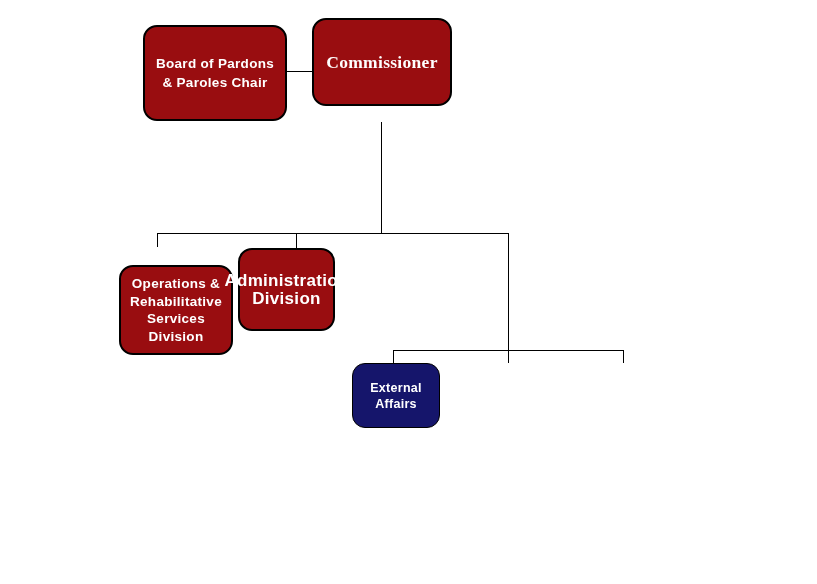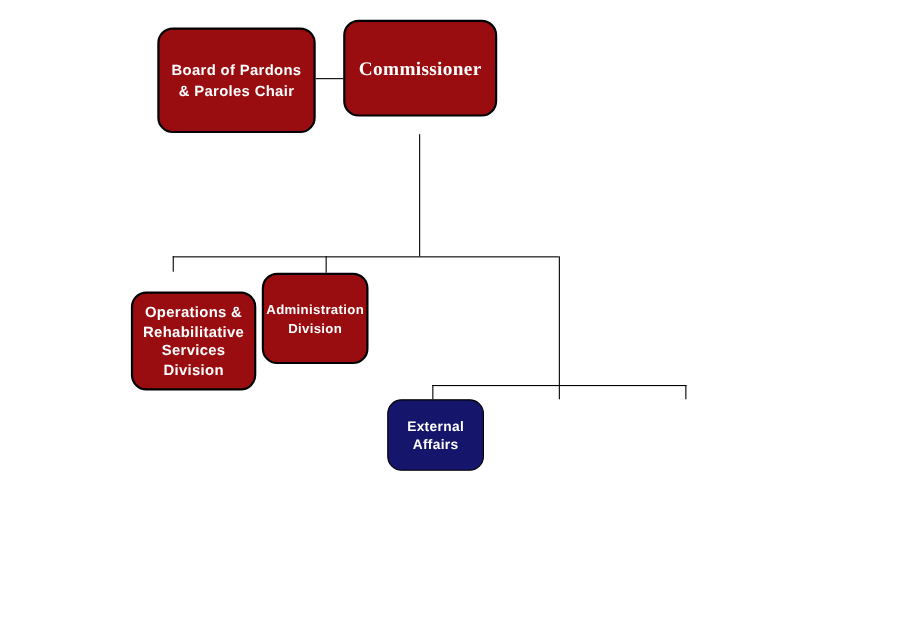--- a/index.html
+++ b/index.html
@@ -32,21 +32,21 @@
     white-space: pre-line;
     cursor: pointer;
     letter-spacing: 0.3px;
   }
   .node.red  { background: var(--box-red, #990d10); border-radius: 14px; }
   .node.navy { background: var(--box-navy, #15156b); border-radius: 13px; border-width: 1px; }
 
   .node-board         { left: 143px; top: 25px;  width: 144px; height: 96px;  font-size: 13.5px; line-height: 19px; }
   .node-commissioner  { left: 312px; top: 18px;  width: 140px; height: 88px; font-size: 17.5px; font-family: Liberation Serif, serif; }
   .node-operations    { left: 119px; top: 247px; width: 114px; height: 90px;  font-size: 13.5px; line-height: 17.5px; margin-top: 18px; }
-  .node-administration{ left: 238px; top: 248px; width: 97px;  height: 83px;  font-size: 12px; line-height: 18px; }
+  .node-administration{ left: 238px; top: 248px; width: 97px;  height: 83px;  font-size: 17px; line-height: 18px; }
   .node-external      { left: 352px; top: 363px; width: 88px;  height: 65px;  font-size: 12.5px; line-height: 16px; }
   .node-legal         { left: 464px; top: 363px; width: 91px;  height: 66px;  font-size: 12.5px; line-height: 15.5px; }
   .node-affirmative   { left: 577px; top: 363px; width: 91px;  height: 65px;  font-size: 12.5px; line-height: 16px; }
 
   .note {
     position: absolute;
     color: var(--text-color, #000000);
     font-weight: bold;
     text-align: center;
     white-space: pre-line;

